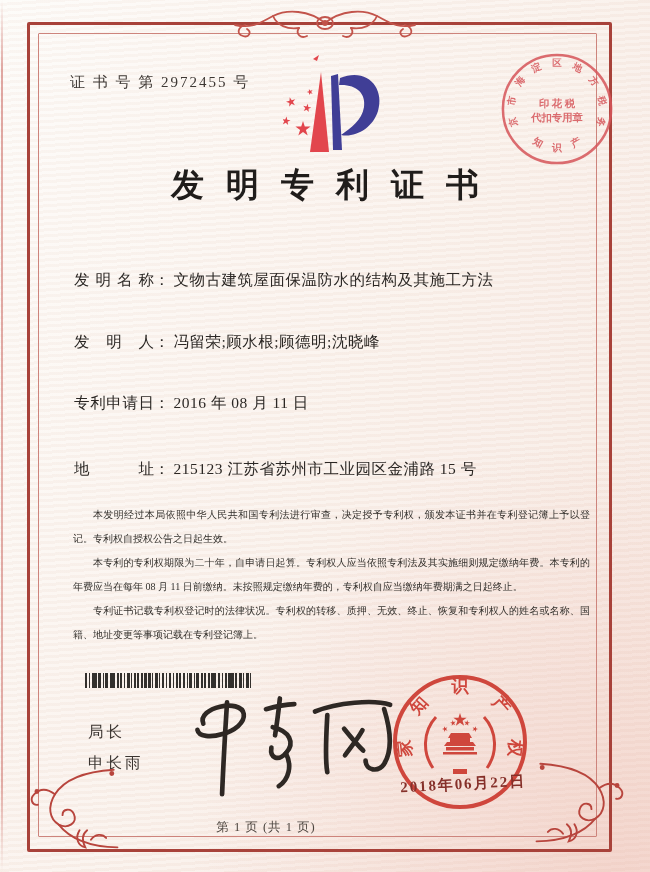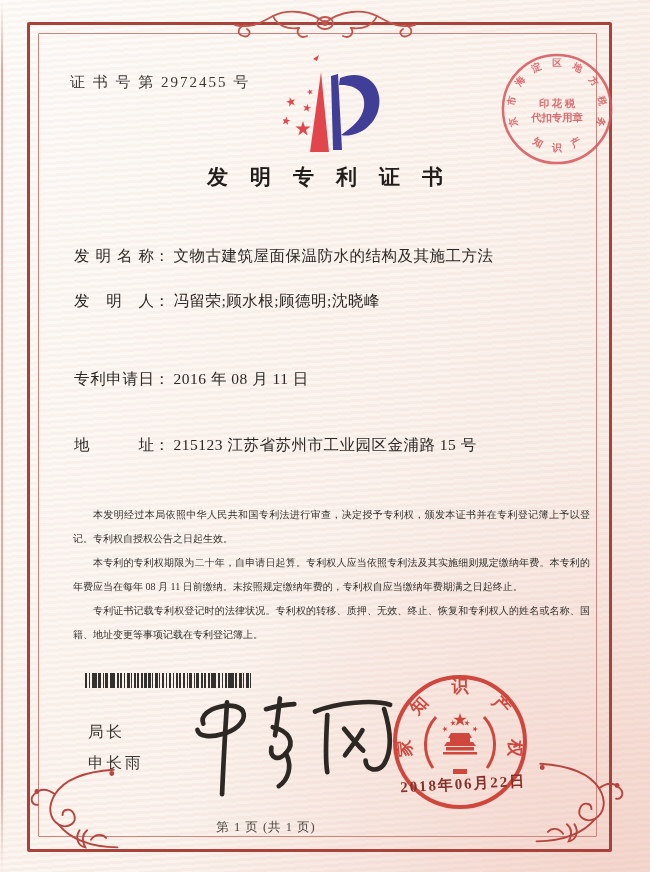--- a/index.html
+++ b/index.html
@@ -19,23 +19,23 @@
   .photo-edge-line{position:absolute;left:1px;top:0;width:2px;height:100%;
     background:linear-gradient(to bottom,rgba(195,85,78,.0),rgba(195,85,78,.5) 8%,rgba(195,85,78,.45) 90%,rgba(195,85,78,0));}
   
   .frame-outer{position:absolute;left:27px;top:22px;width:579px;height:824px;
     border:3px solid #a8423a;border-radius:2px;}
   .frame-inner{position:absolute;left:38px;top:33px;width:557px;height:802px;
     border:1px solid #cd847c;border-radius:1px;}
   
   .cert-no{position:absolute;left:70px;top:73px;font-size:15px;letter-spacing:2px;color:#3d3733;}
   .title{position:absolute;left:0;top:163px;width:650px;text-align:center;
-    font-size:21px;font-weight:700;letter-spacing:22px;text-indent:22px;color:#201d1b;}
-  
-  .field-row{position:absolute;left:74px;width:520px;font-size:15.5px;color:#2b2724;white-space:nowrap;}
+    font-size:33px;font-weight:700;letter-spacing:22px;text-indent:22px;color:#201d1b;}
+  
+  .field-row{position:absolute;left:74px;width:520px;font-size:15.5px;color:#2b2724;white-space:nowrap;margin-top:24px;}
   .flabel{display:inline-block;width:80px;text-align:justify;text-align-last:justify;font-weight:500;vertical-align:top;}
   .colon{display:inline-block;margin-right:4px;}
   .fvalue{font-weight:500;letter-spacing:.5px;}
   .field-pair2{position:absolute;left:335px;top:0;}
   
   .body-text{position:absolute;left:73px;top:503px;width:517px;font-size:10px;
     line-height:23.9px;text-align:justify;color:#33302c;}
   .body-text p{margin:0;text-indent:2em;}
   
   .barcode{position:absolute;left:85px;top:673px;width:167px;height:15px;
@@ -114,21 +114,21 @@
     </text>
     <text x="0" y="-2" text-anchor="middle" font-size="10.5" fill="#d6555a" font-weight="bold">印 花 税</text>
     <text x="0" y="12" text-anchor="middle" font-size="10.5" fill="#d6555a" font-weight="bold">代扣专用章</text>
   </svg>
 
   <div class="title">发明专利证书</div>
 
   <div class="field-row" style="top:246px">
     <span class="flabel">发明名称</span><span class="colon">：</span><span class="fvalue">文物古建筑屋面保温防水的结构及其施工方法</span>
   </div>
-  <div class="field-row" style="top:291px">
+  <div class="field-row" style="top:308px">
     <span class="flabel">发明人</span><span class="colon">：</span><span class="fvalue">冯留荣;顾水根;顾德明;沈晓峰</span>
   </div>
   <div class="field-row" style="top:369px">
     <span class="flabel">专利申请日</span><span class="colon">：</span><span class="fvalue">2016 年 08 月 11 日</span>
   </div>
   <div class="field-row" style="top:435px">
     <span class="flabel">地址</span><span class="colon">：</span><span class="fvalue">215123 江苏省苏州市工业园区金浦路 15 号</span>
   </div>
 
   <div class="body-text">

